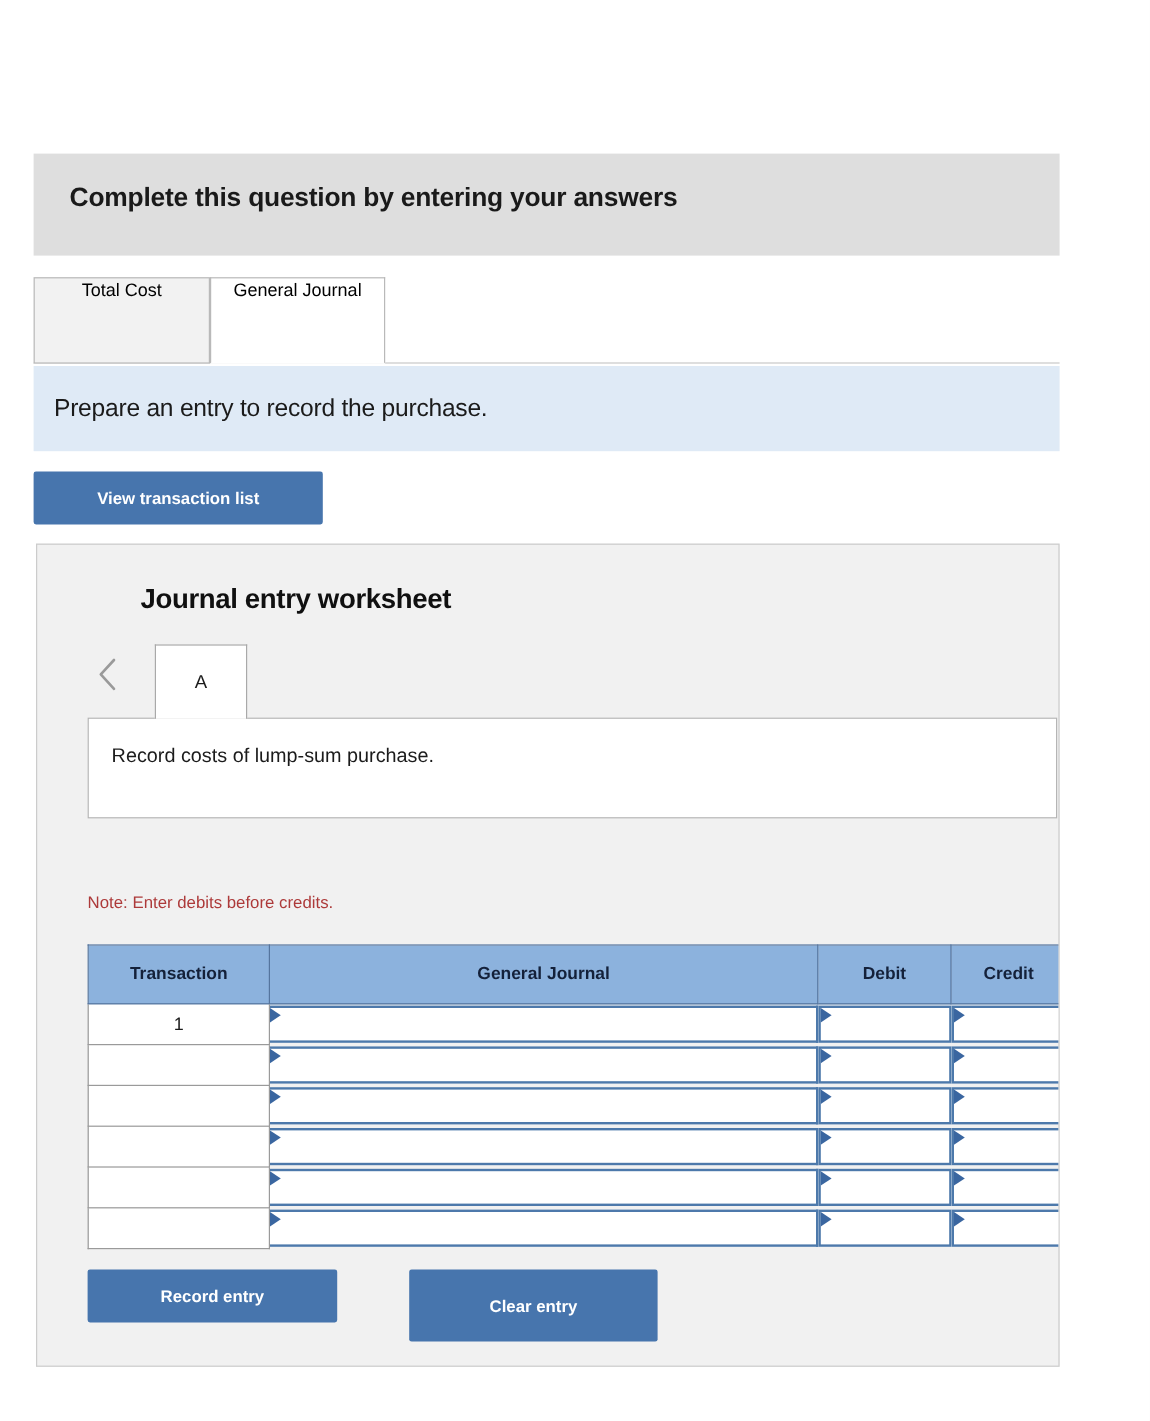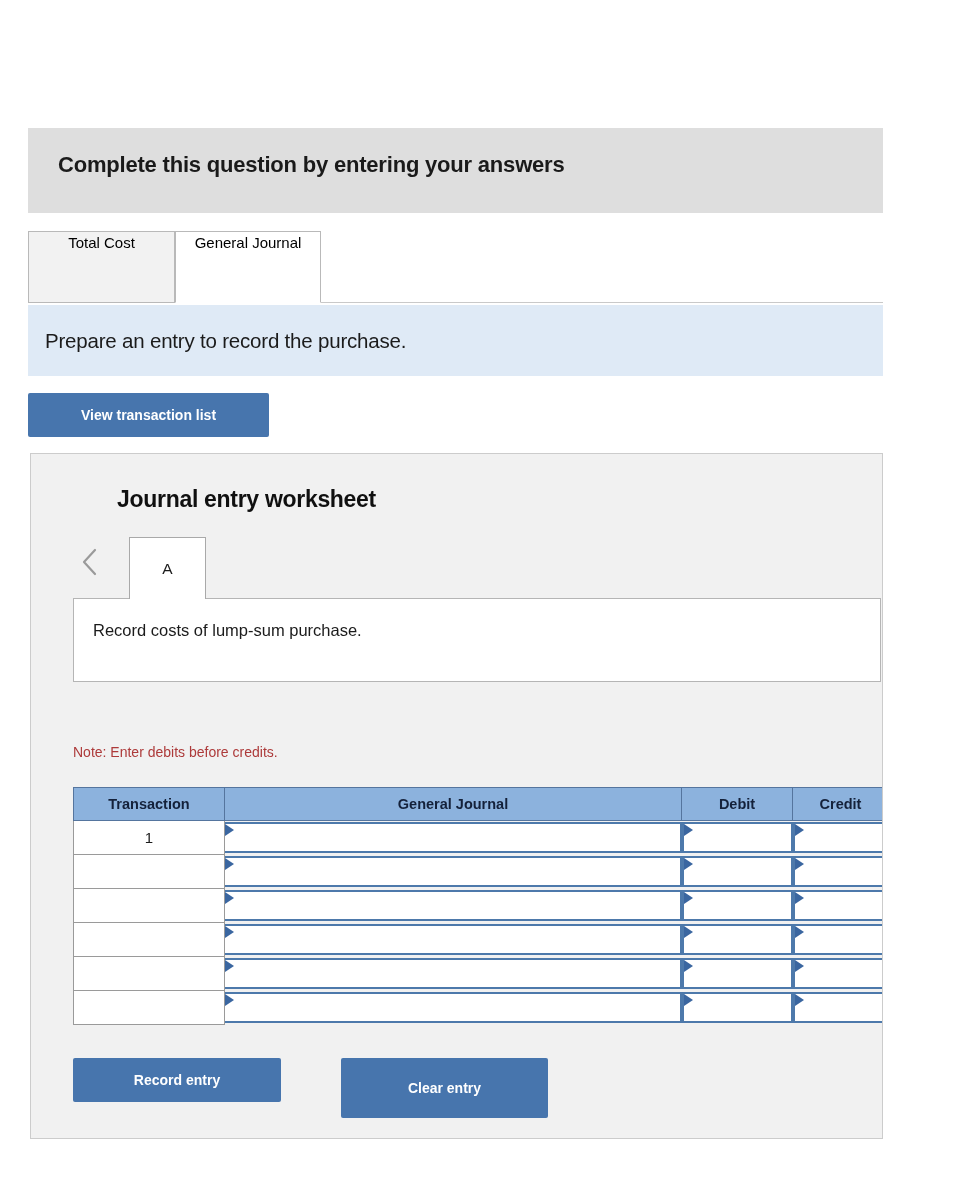--- a/index.html
+++ b/index.html
@@ -231,21 +231,21 @@
     table-layout: fixed;
   }
   .jtable th {
     background: #8cb2dd;
     border: 1px solid #55759e;
     height: 33px;
     font-size: 14.5px;
     font-weight: bold;
     color: #14213a;
     text-align: center;
-    padding: 0;
+    padding: 16px;
   }
   .jtable td {
     height: 34px;
     padding: 0;
     background: #ffffff;
     border: 1px solid #9a9a9a;
     vertical-align: middle;
   }
   .col-transaction { width: 151px; }
   .col-journal     { width: 457px; }

